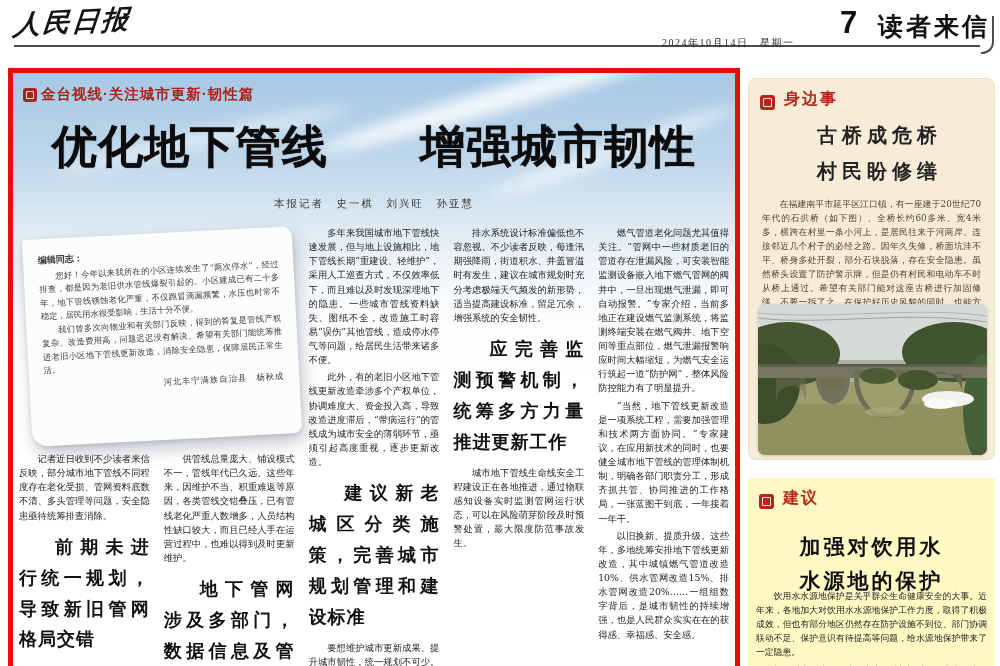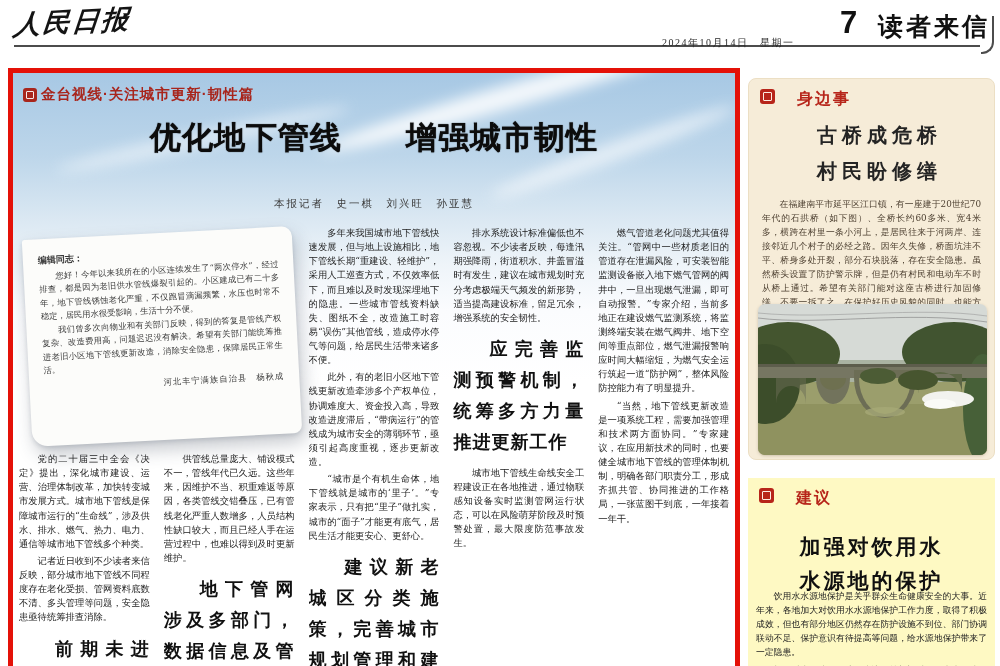--- a/index.html
+++ b/index.html
@@ -39,21 +39,21 @@
 
   .kicker { position:absolute; left:10px; top:12px; z-index:3; display:flex; align-items:center; gap:4px; }
   .kicker-ico {
     width:14px; height:14px; background:#a8251c; border-radius:3px; position:relative; flex:0 0 auto;
   }
   .kicker-ico::after { content:""; position:absolute; left:3px; top:3px; right:3px; bottom:3px; border:1.5px solid rgba(255,255,255,.9); border-radius:1px; }
   .kicker-text { font-size:14.5px; font-weight:bold; color:#a8251c; letter-spacing:1px; }
 
   .headline {
     position:absolute; left:0; right:0; top:44px; z-index:2; text-align:center;
-    font-size:31px; font-weight:900; color:#0c0c0c; letter-spacing:1px;
+    font-size:45px; font-weight:900; color:#0c0c0c; letter-spacing:1px;
     text-shadow:0 0 1px #0c0c0c;
   }
   .byline {
     position:absolute; left:0; right:0; top:124px; z-index:2; text-align:center;
     font-family:"DejaVu Serif", serif; font-size:10.5px; color:#3d3d3d; letter-spacing:2px;
   }
 
   
   .paper {
     position:absolute; left:14px; top:160px; width:270px; height:207px; z-index:5;
@@ -79,21 +79,21 @@
     font-size:18px; font-weight:bold; line-height:1.72; letter-spacing:1px;
     text-align:justify; text-indent:2em; color:#111; margin:9px 0 8px;
     font-family:"Liberation Sans", sans-serif;
   }
 
   
   .panel-nearby {
     position:absolute; left:748px; top:78px; width:247px; height:382px;
     background:#f6ecd8; border-radius:8px; border:1px solid #ecdfc4;
   }
-  .section-label { position:absolute; left:11px; top:10px; display:flex; align-items:flex-start; gap:22px; }
+  .section-label { position:absolute; left:11px; top:10px; display:flex; align-items:flex-end; gap:9px; }
   .section-ico { width:15px; height:15px; background:#b7251a; border-radius:3px; position:relative; flex:0 0 auto; }
   .section-ico::after { content:""; position:absolute; left:3px; top:3px; right:3px; bottom:3px; border:1.5px solid rgba(255,248,238,.95); border-radius:1px; }
   .section-label .lbl { font-size:16px; font-weight:900; color:#b7251a; letter-spacing:2px; }
   .nearby-headline {
     position:absolute; left:16px; right:0; top:38px; text-align:center;
     font-family:"DejaVu Serif", serif; font-weight:900; font-size:20px;
     letter-spacing:5px; line-height:1.8; color:#242424;
   }
   .nearby-body {
     position:absolute; left:13px; right:13px; top:118px;
@@ -139,44 +139,43 @@
     <div class="kicker">
       <span class="kicker-ico"></span>
       <span class="kicker-text">金台视线·关注城市更新·韧性篇</span>
     </div>
 
     <div class="headline">优化地下管线　　增强城市韧性</div>
     <div class="byline">本报记者　史一棋　刘兴旺　孙亚慧</div>
 
     <div class="columns">
       <div class="col padded">
-          <p class="body-p">党的二十届三中全会《决定》提出，深化城市建设、运营、治理体制改革，加快转变城市发展方式。城市地下管线是保障城市运行的“生命线”，涉及供水、排水、燃气、热力、电力、通信等城市地下管线多个种类。</p>
           <p class="body-p">记者近日收到不少读者来信反映，部分城市地下管线不同程度存在老化受损、管网资料底数不清、多头管理等问题，安全隐患亟待统筹排查消除。</p>
           <h3 class="subhead">前期未进行统一规划，导致新旧管网格局交错</h3>
         </div>
       <div class="col padded">
           <p class="body-p">供管线总量庞大、铺设模式不一，管线年代已久远。这些年来，因维护不当、积重难返等原因，各类管线交错叠压，已有管线老化严重人数增多，人员结构性缺口较大，而且已经人手在运营过程中，也难以得到及时更新维护。</p>
           <h3 class="subhead">地下管网涉及多部门，数据信息及管网资料不联通</h3>
           <p class="body-p">地下管线建设运营涉及一二十家产权单位，供水、排水、燃气、热力、电力、通信等分属不同部门管理，信息壁垒长期存在，数据标准不一致，共享机制不健全，统筹协调难度较大。</p>
         </div>
       <div class="col">
           <p class="body-p">多年来我国城市地下管线快速发展，但与地上设施相比，地下管线长期“重建设、轻维护”，采用人工巡查方式，不仅效率低下，而且难以及时发现深埋地下的隐患。一些城市管线资料缺失、图纸不全，改造施工时容易“误伤”其他管线，造成停水停气等问题，给居民生活带来诸多不便。</p>
           <p class="body-p">此外，有的老旧小区地下管线更新改造牵涉多个产权单位，协调难度大、资金投入高，导致改造进度滞后，“带病运行”的管线成为城市安全的薄弱环节，亟须引起高度重视，逐步更新改造。</p>
-          <p class="body-p">“城市是个有机生命体，地下管线就是城市的‘里子’。”专家表示，只有把“里子”做扎实，城市的“面子”才能更有底气，居民生活才能更安心、更舒心。</p>
           <h3 class="subhead">建议新老城区分类施策，完善城市规划管理和建设标准</h3>
           <p class="body-p">要想维护城市更新成果、提升城市韧性，统一规划不可少。受访专家和读者建议，老城区结合城市更新行动同步改造老旧管线，新城区则应坚持先地下、后地上，高标准规划建设地下管网。</p>
         </div>
       <div class="col">
           <p class="body-p">排水系统设计标准偏低也不容忽视。不少读者反映，每逢汛期强降雨，街道积水、井盖冒溢时有发生，建议在城市规划时充分考虑极端天气频发的新形势，适当提高建设标准，留足冗余，增强系统的安全韧性。</p>
           <h3 class="subhead">应完善监测预警机制，统筹多方力量推进更新工作</h3>
           <p class="body-p">城市地下管线生命线安全工程建设正在各地推进，通过物联感知设备实时监测管网运行状态，可以在风险萌芽阶段及时预警处置，最大限度防范事故发生。</p>
         </div>
       <div class="col">
           <p class="body-p">燃气管道老化问题尤其值得关注。“管网中一些材质老旧的管道存在泄漏风险，可安装智能监测设备嵌入地下燃气管网的阀井中，一旦出现燃气泄漏，即可自动报警。”专家介绍，当前多地正在建设燃气监测系统，将监测终端安装在燃气阀井、地下空间等重点部位，燃气泄漏报警响应时间大幅缩短，为燃气安全运行筑起一道“防护网”，整体风险防控能力有了明显提升。</p>
           <p class="body-p">“当然，地下管线更新改造是一项系统工程，需要加强管理和技术两方面协同。”专家建议，在应用新技术的同时，也要健全城市地下管线的管理体制机制，明确各部门职责分工，形成齐抓共管、协同推进的工作格局，一张蓝图干到底，一年接着一年干。</p>
+          <p class="body-p">以旧换新、提质升级。这些年，多地统筹安排地下管线更新改造，其中城镇燃气管道改造10%、供水管网改造15%、排水管网改造20%……一组组数字背后，是城市韧性的持续增强，也是人民群众实实在在的获得感、幸福感、安全感。</p>
         </div>
     </div>
 
     <div class="paper">
       <div class="salute">编辑同志：</div>
       <div>
           <p class="paper-p">您好！今年以来我所在的小区连续发生了“两次停水”，经过排查，都是因为老旧供水管线爆裂引起的。小区建成已有二十多年，地下管线锈蚀老化严重，不仅跑冒滴漏频繁，水压也时常不稳定，居民用水很受影响，生活十分不便。</p>
           <p class="paper-p">我们曾多次向物业和有关部门反映，得到的答复是管线产权复杂、改造费用高，问题迟迟没有解决。希望有关部门能统筹推进老旧小区地下管线更新改造，消除安全隐患，保障居民正常生活。</p>
         </div>
       <div class="paper-sign">河北丰宁满族自治县　杨秋成</div>

